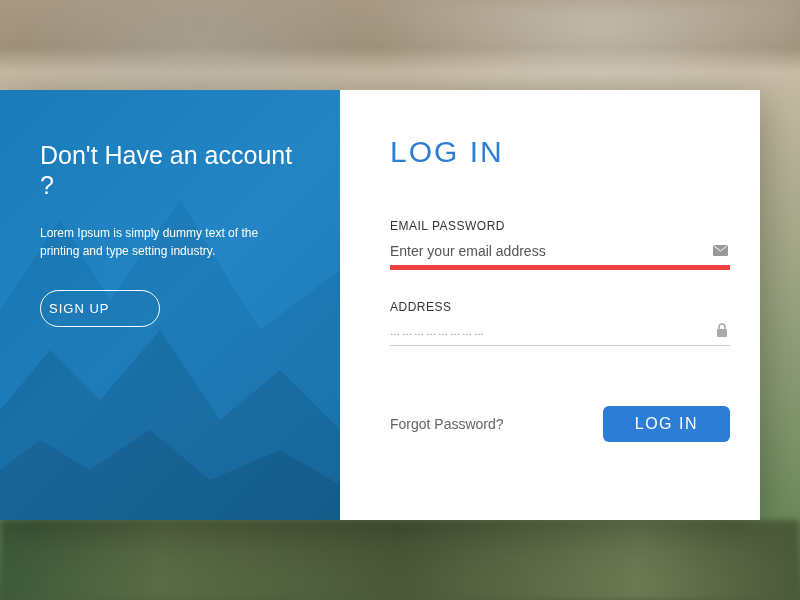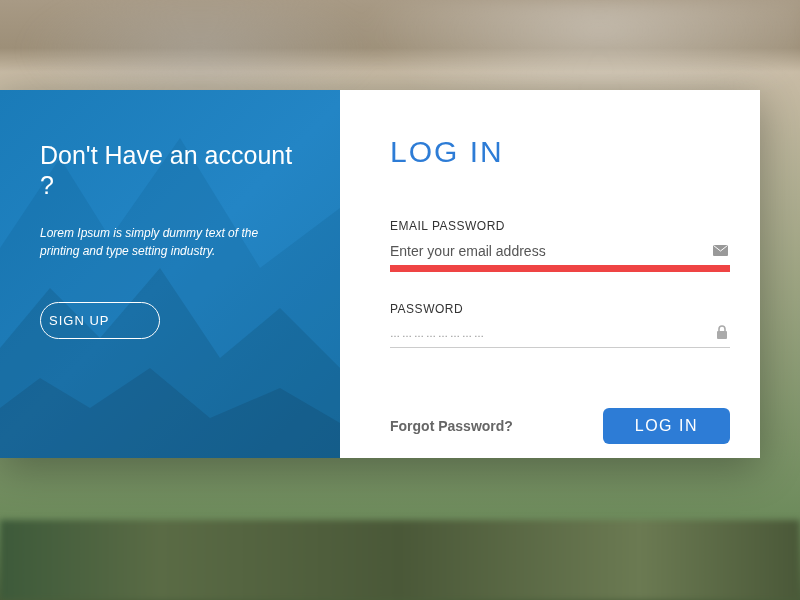--- a/index.html
+++ b/index.html
@@ -42,21 +42,21 @@
       width: 100%;
       height: 80px;
       background: linear-gradient(to right, #3d5a3a 0%, #5a6b45 20%, #4a5838 50%, #6b7a52 80%, #4a5838 100%);
       filter: blur(3px);
     }
     .card {
       position: absolute;
       top: 90px;
       left: 0;
       width: 760px;
-      height: 368px;
+      height: 430px;
       display: flex;
       box-shadow: 0 10px 40px rgba(0,0,0,0.3);
     }
     .left-panel {
       width: 340px;
       height: 100%;
       background: linear-gradient(135deg, #1a7bb8 0%, #2385c5 50%, #1d78b0 100%);
       position: relative;
       overflow: hidden;
       padding: 50px 40px 30px 40px;
@@ -80,23 +80,22 @@
       font-size: 25px;
       font-weight: 400;
       color: #ffffff;
       line-height: 1.2;
       margin-bottom: 24px;
     }
     .left-desc {
       font-size: 12px;
       color: #ffffff;
       line-height: 1.5;
-      margin-bottom: 42px;
+      margin-bottom: 30px;
       font-weight: 300;
-      font-style: italic;
     }
     .signup-btn {
       border: 1px solid #ffffff;
       border-radius: 20px;
       background: transparent;
       color: #ffffff;
       padding: 10px 8px;
       font-size: 13px;
       letter-spacing: 1px;
       cursor: pointer;
@@ -132,21 +131,21 @@
     }
     .field-label {
       font-size: 12px;
       color: #333;
       letter-spacing: 0.5px;
       margin-bottom: 4px;
       font-weight: 500;
     }
     .input-wrapper {
       position: relative;
-      border-bottom: 7px solid #ef4444;
+      border-bottom: 5px solid #ef4444;
     }
     .input-wrapper.password {
       border-bottom: 1px solid #ccc;
     }
     .text-input {
       width: 100%;
       border: none;
       outline: none;
       padding: 6px 30px 6px 0;
       font-size: 14px;
@@ -173,21 +172,20 @@
     .bottom-row {
       display: flex;
       justify-content: space-between;
       align-items: center;
       margin-top: 60px;
     }
     .forgot-link {
       color: #666;
       font-size: 14px;
       cursor: pointer;
-      font-weight: bold;
     }
     .login-btn {
       background: #2d7cd6;
       color: #ffffff;
       border: none;
       border-radius: 6px;
       padding: 9px 32px;
       font-size: 16px;
       letter-spacing: 1.5px;
       cursor: pointer;
@@ -227,21 +225,21 @@
         <span class="field-icon">
           <svg width="15" height="11" viewBox="0 0 15 11">
             <rect x="0" y="0" width="15" height="11" rx="1" fill="#999"></rect>
             <path d="M 0.5 0.5 L 7.5 6 L 14.5 0.5" stroke="#fff" stroke-width="1" fill="none"></path>
           </svg>
         </span>
       </div>
     </div>
 
     <div class="field-group">
-      <div class="field-label">PASSWORD</div>
+      <div class="field-label">ADDRESS</div>
       <div class="input-wrapper password">
         <div class="password-dots">……………………</div>
         <span class="field-icon">
           <svg width="12" height="14" viewBox="0 0 12 14">
             <rect x="1" y="6" width="10" height="8" rx="1" fill="#aaa"></rect>
             <path d="M 3 6 L 3 4 Q 3 1 6 1 Q 9 1 9 4 L 9 6" stroke="#aaa" stroke-width="1.6" fill="none"></path>
           </svg>
         </span>
       </div>
     </div>

